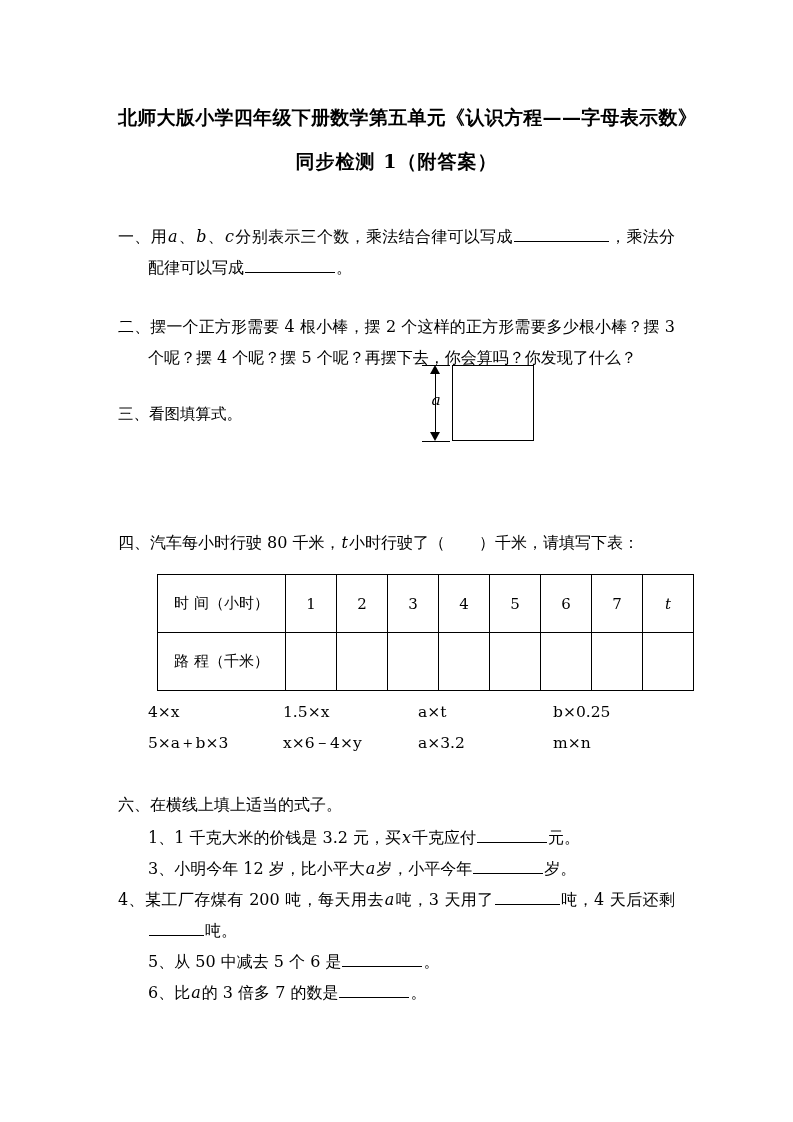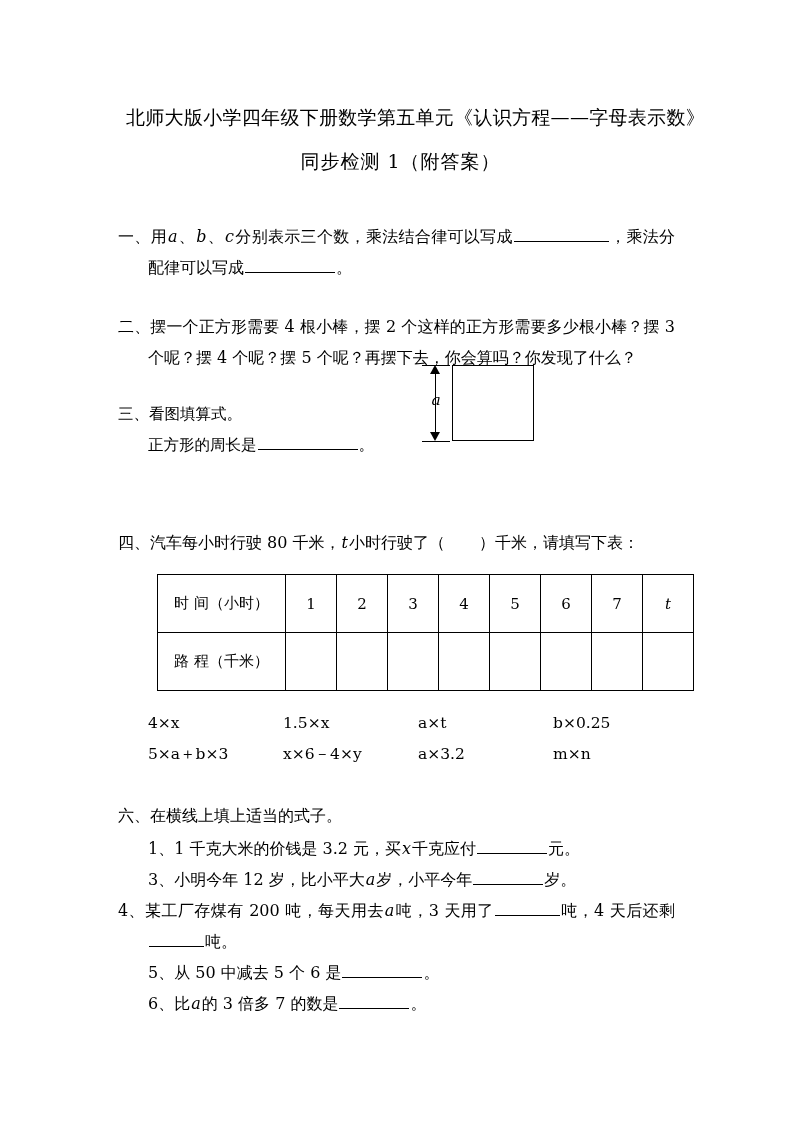--- a/index.html
+++ b/index.html
@@ -23,25 +23,24 @@
     padding: 0 118px;
   }
 
   
   .title-block {
     padding-top: 95px;
     text-align: center;
   }
   .title-line {
     font-size: 19px;
-    font-weight: normal;
+    font-weight: bold;
     line-height: 44px;
     letter-spacing: 0.3px;
     white-space: nowrap;
-    margin-left: 8px;
   }
   .title-line.second { letter-spacing: 1px; }
 
   
   .q {
     font-size: 16px;
     line-height: 31px;
     text-align: justify;
   }
   .q-sec1 { margin-top: 38px; }
@@ -165,21 +164,21 @@
   td.rowhead {
     width: 115px;
     letter-spacing: 0px;
     padding: 12px 6px;
     text-align: center;
   }
   td.cell { width: 48px; }
   td.cell i { font-style: italic; }
 
   
-  .expr-rows { margin-top: 17px; }
+  .expr-rows { margin-top: 6px; }
   .expr-row {
     display: block;
     padding-left: 30px;
     font-size: 15.5px;
     line-height: 31px;
     white-space: nowrap;
   }
   .expr {
     display: inline-block;
     width: 135px;
@@ -211,23 +210,20 @@
       <div class="ext-line ext-bot"></div>
       <div class="arrow-shaft"></div>
       <div class="arrow-head arrow-up"></div>
       <div class="arrow-head arrow-down"></div>
       <div class="fig-label">a</div>
       <div class="fig-square"></div>
     </div>
 
     <div class="sec3-text hang">
       <span>三、</span><span>看图填算式。</span>
-    </div>
-    <div class="sec3-text sub">
-      <span>正方形的周长是</span><span class="blank bl-100"></span><span>。</span>
     </div>
   </div>
 
   <div class="q q-sec4 hang">
     <span>四、</span><span>汽车每小时行驶 80 千米，</span><i class="v">t</i><span>小时行驶了（</span><span class="paren-gap"></span><span>）千米，请填写下表：</span>
   </div>
 
   <div class="table-wrap">
     <table class="grid">
       <tbody>

